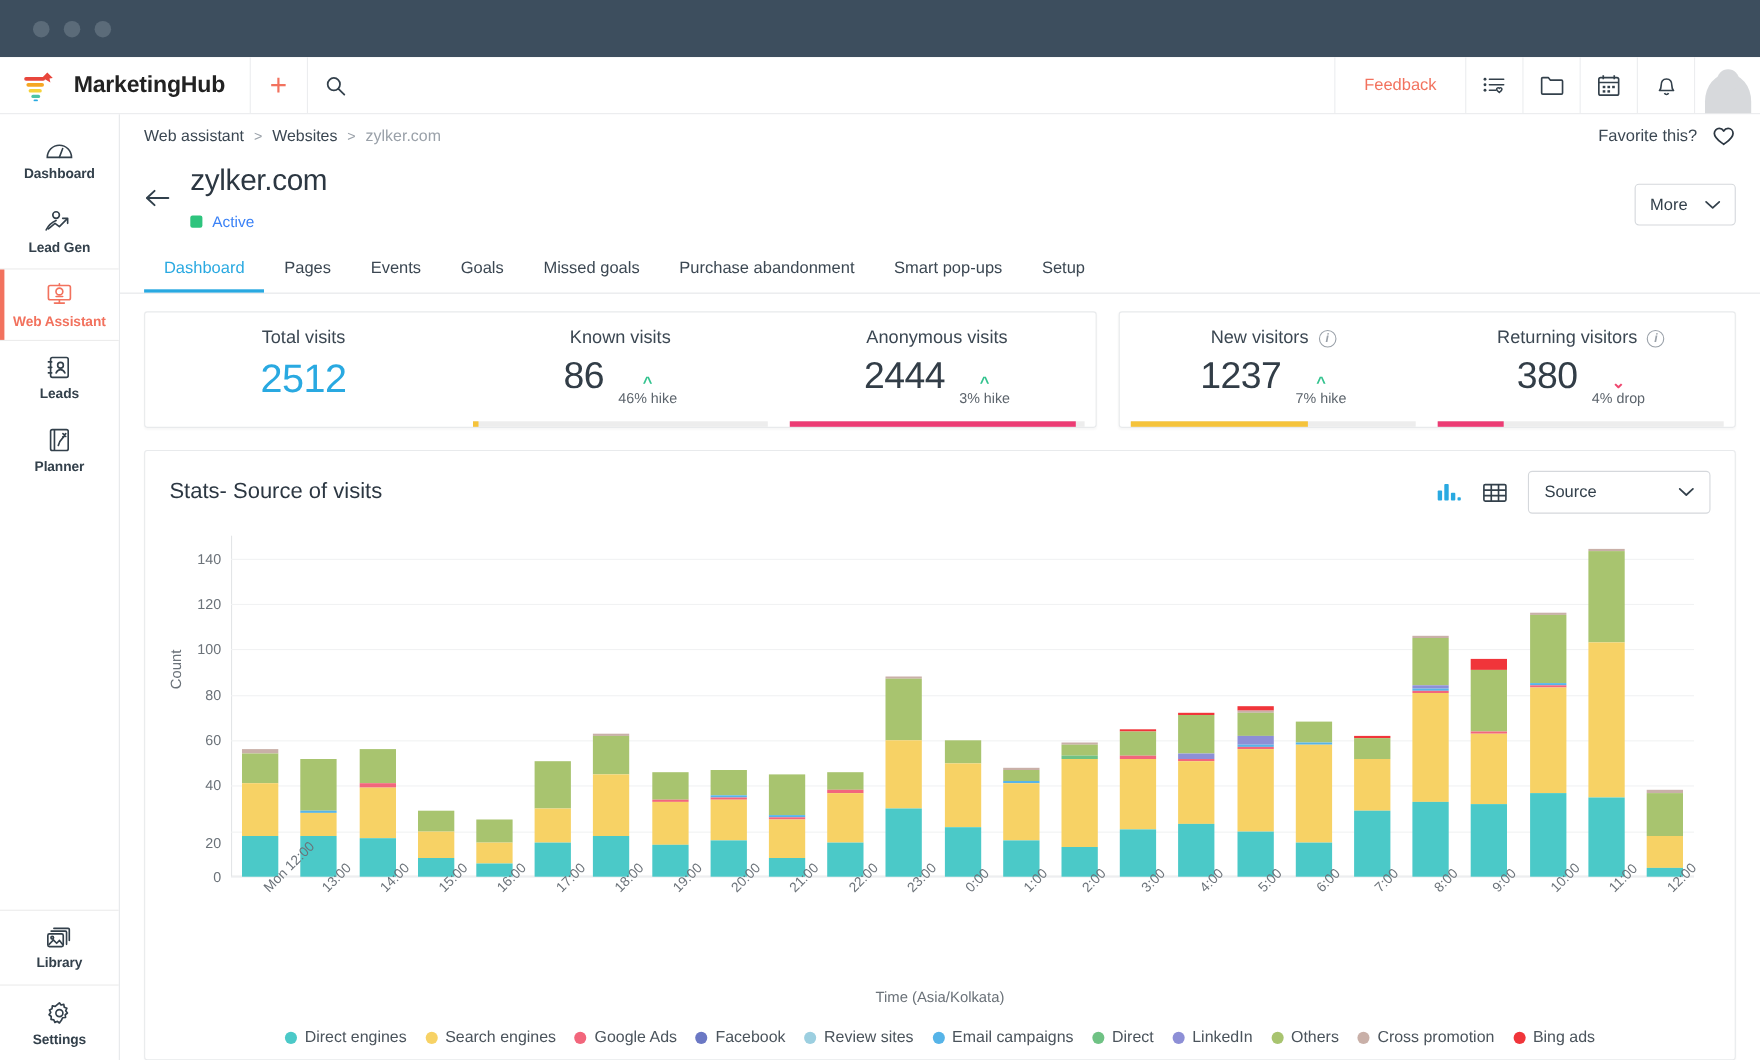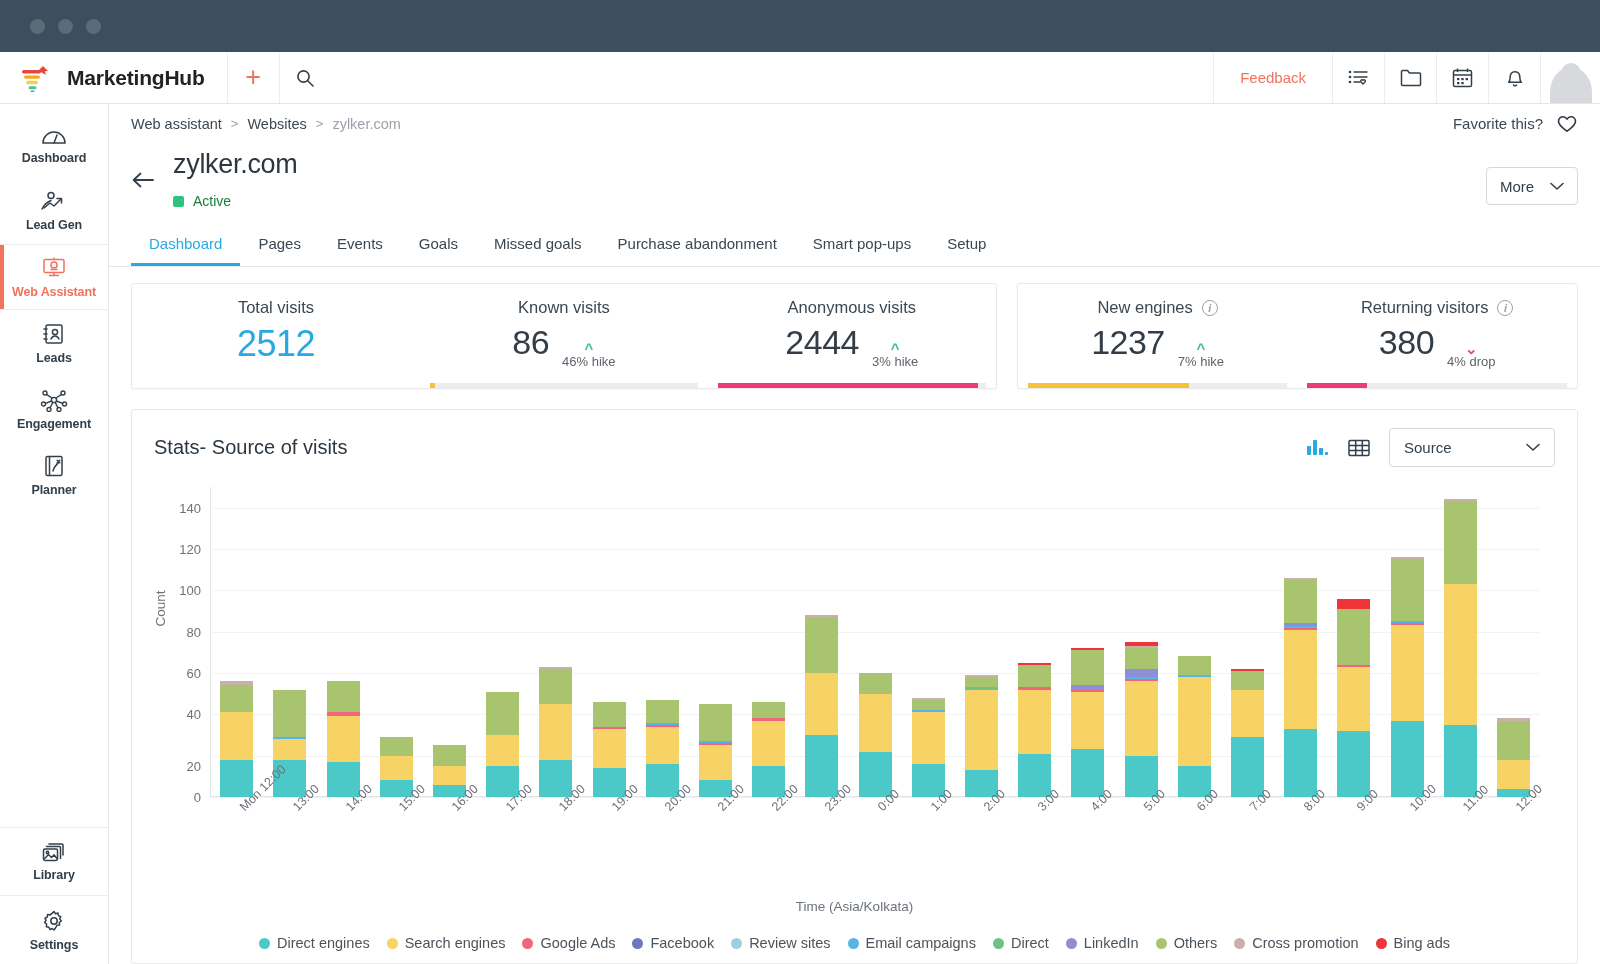--- a/index.html
+++ b/index.html
@@ -81,21 +81,21 @@
     font-size:14.5px; color:#3b4752;
   }
   .crumb { cursor:pointer; }
   .crumb.last { color:#9aa1a9; }
   .crumb-sep { color:#9aa1a9; margin:0 9px; font-size:13px;}
   .fav { margin-left:auto; display:flex; align-items:center; gap:13px; font-size:15px; color:#3b4752; cursor:pointer;}
 
   .pagehead { display:flex; align-items:flex-start; padding:6px 22px 0 22px; }
   .backarrow { font-size:26px; color:#31404c; margin-top:22px; margin-right:18px; cursor:pointer; line-height:1;}
   .title { font-size:27px; font-weight:400; color:#2c3742; letter-spacing:-0.3px;}
-  .status { display:flex; align-items:center; gap:9px; margin-top:13px; font-size:14px; color:#15803d;}
+  .status { display:flex; align-items:center; gap:9px; margin-top:13px; font-size:14px; color:#3b82f6;}
   .status .sq { width:11px;height:11px;background:#2ec47d; border-radius:2px;}
   .morebtn {
     margin-left:auto; margin-top:18px; border:1px solid #d5d8dc; border-radius:4px;
     height:38px; min-width:92px; padding:0 13px; display:flex; align-items:center;
     justify-content:space-between; gap:12px; font-size:15px; color:#33404b; cursor:pointer; background:#fff;
   }
 
   .tabs {
     display:flex; align-items:flex-end; gap:0; padding:0 22px; border-bottom:1px solid #e4e6e8;
     margin-top:16px;
@@ -303,35 +303,20 @@
           <svg class="ico" width="24" height="24" viewBox="0 0 24 24" fill="none" stroke="#33404b" stroke-width="1.5">
             <rect x="4" y="3" width="16" height="18" rx="1.6"></rect>
             <circle cx="13" cy="10" r="2.6"></circle>
             <path d="M9 17c1-2.1 2.4-3 4-3s3 .9 4 3" stroke-linecap="round"></path>
             <path d="M2 7h3M2 12h3M2 17h3" stroke-linecap="round"></path>
           </svg>
         </span>
         <span class="lbl">Leads</span>
       </div>
 
-      <div class="side-item">
-        <span>
-          <svg class="ico" width="28" height="24" viewBox="0 0 28 24" fill="none" stroke="#33404b" stroke-width="1.4">
-            <circle cx="14" cy="12" r="2.6"></circle>
-            <circle cx="5" cy="5" r="2"></circle>
-              <circle cx="23" cy="5" r="2"></circle>
-            <circle cx="3.5" cy="16" r="2"></circle>
-              <circle cx="24.5" cy="16" r="2"></circle>
-            <circle cx="9" cy="21.5" r="2"></circle>
-              <circle cx="19" cy="21.5" r="2"></circle>
-            <path d="M12 10L6.4 6.3M16 10l5.6-3.7M11.6 13L5.4 15.3M16.4 13l6.2 2.3M12.8 14.4l-2.7 5.3M15.2 14.4l2.7 5.3" stroke-linecap="round"></path>
-          </svg>
-        </span>
-        <span class="lbl">Engagement</span>
-      </div>
 
 
       <div class="side-item">
         <span>
           <svg class="ico" width="24" height="24" viewBox="0 0 24 24" fill="none" stroke="#33404b" stroke-width="1.5">
             <rect x="4" y="2.5" width="16" height="19" rx="1.6"></rect>
             <line x1="7.5" y1="2.5" x2="7.5" y2="21.5"></line>
             <path d="M11 17c1-5 4-6.5 6-9" stroke-linecap="round"></path>
             <path d="M15.2 6.2l2.6 2.6M17.8 6.2l-2.6 2.6" stroke-linecap="round"></path>
           </svg>
@@ -456,21 +441,21 @@
           </div>
           <div class="bar-track">
             <div class="bar-fill" style="width:97%;background:#ec3c74"></div>
           </div>
         </div>
       </div>
 
       <div class="kpicard right">
         <div class="kpi">
           <div class="kpi-label">
-            <span>New engines</span>
+            <span>New visitors</span>
             <span class="info-i">i</span>
           </div>
           <div class="kpi-row">
             <div class="kpi-val">1237</div>
             <div class="delta">
               <span class="chev up">^</span>
               <span>7% hike</span>
             </div>
           </div>
           <div class="bar-track">

